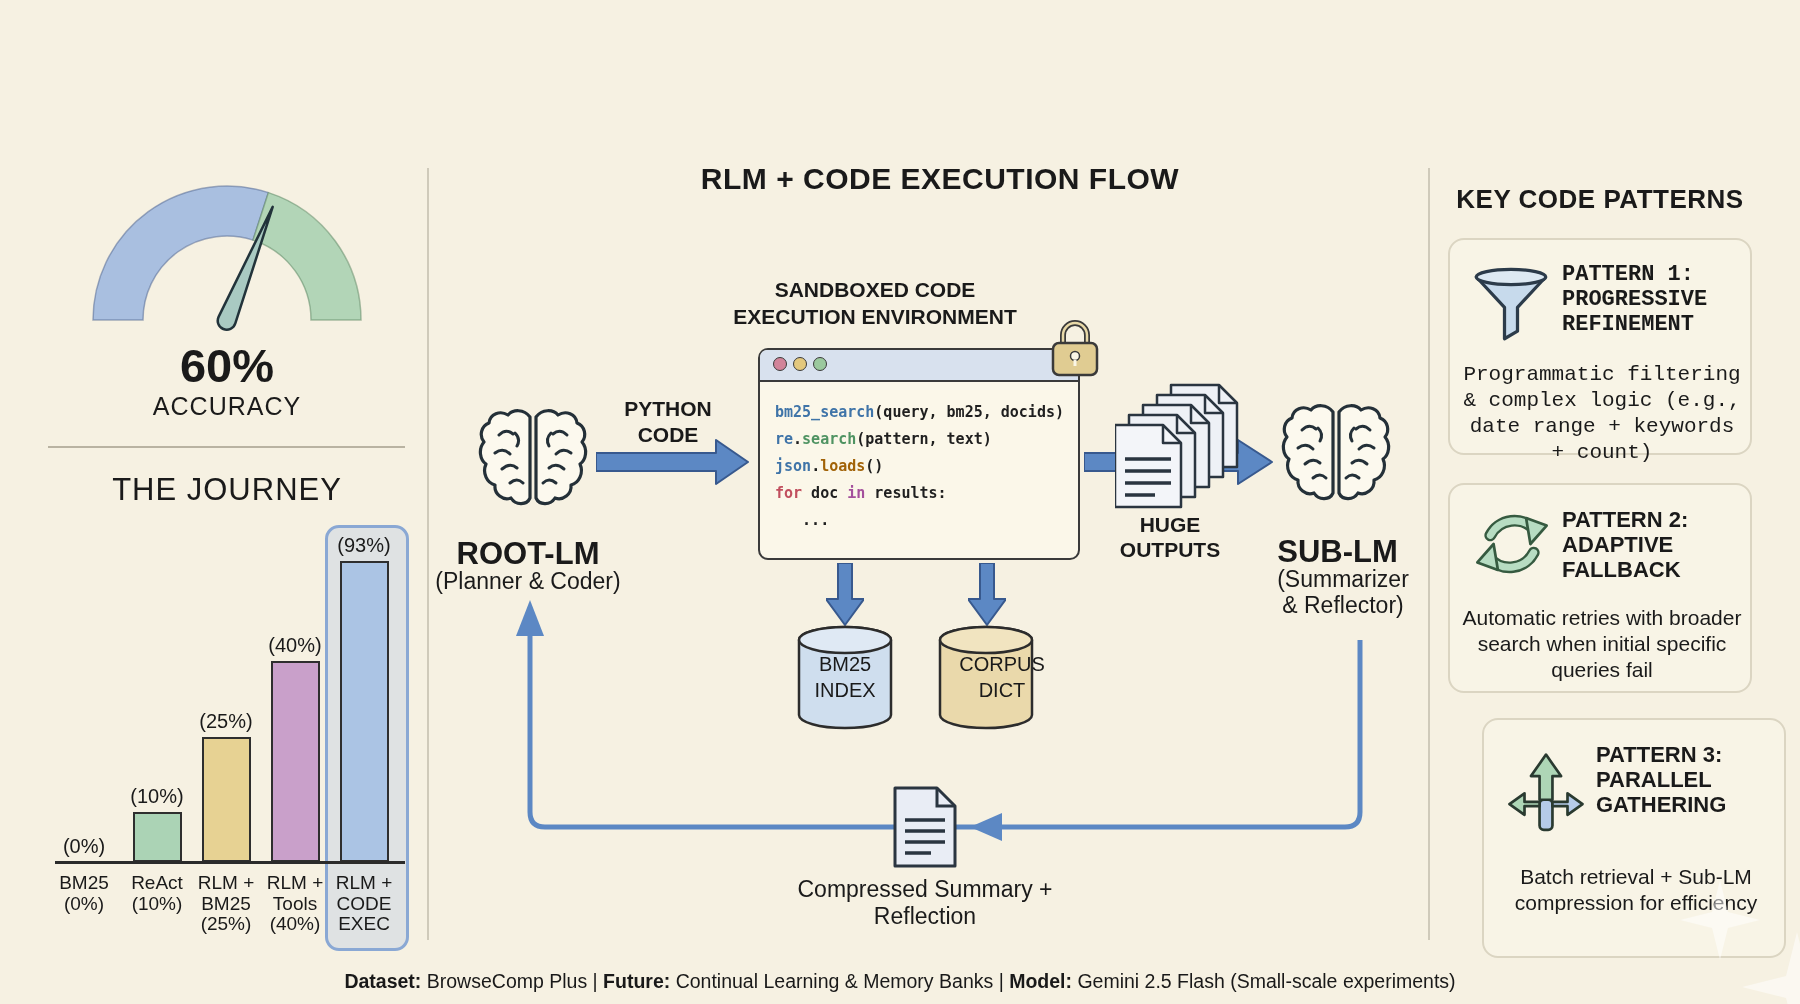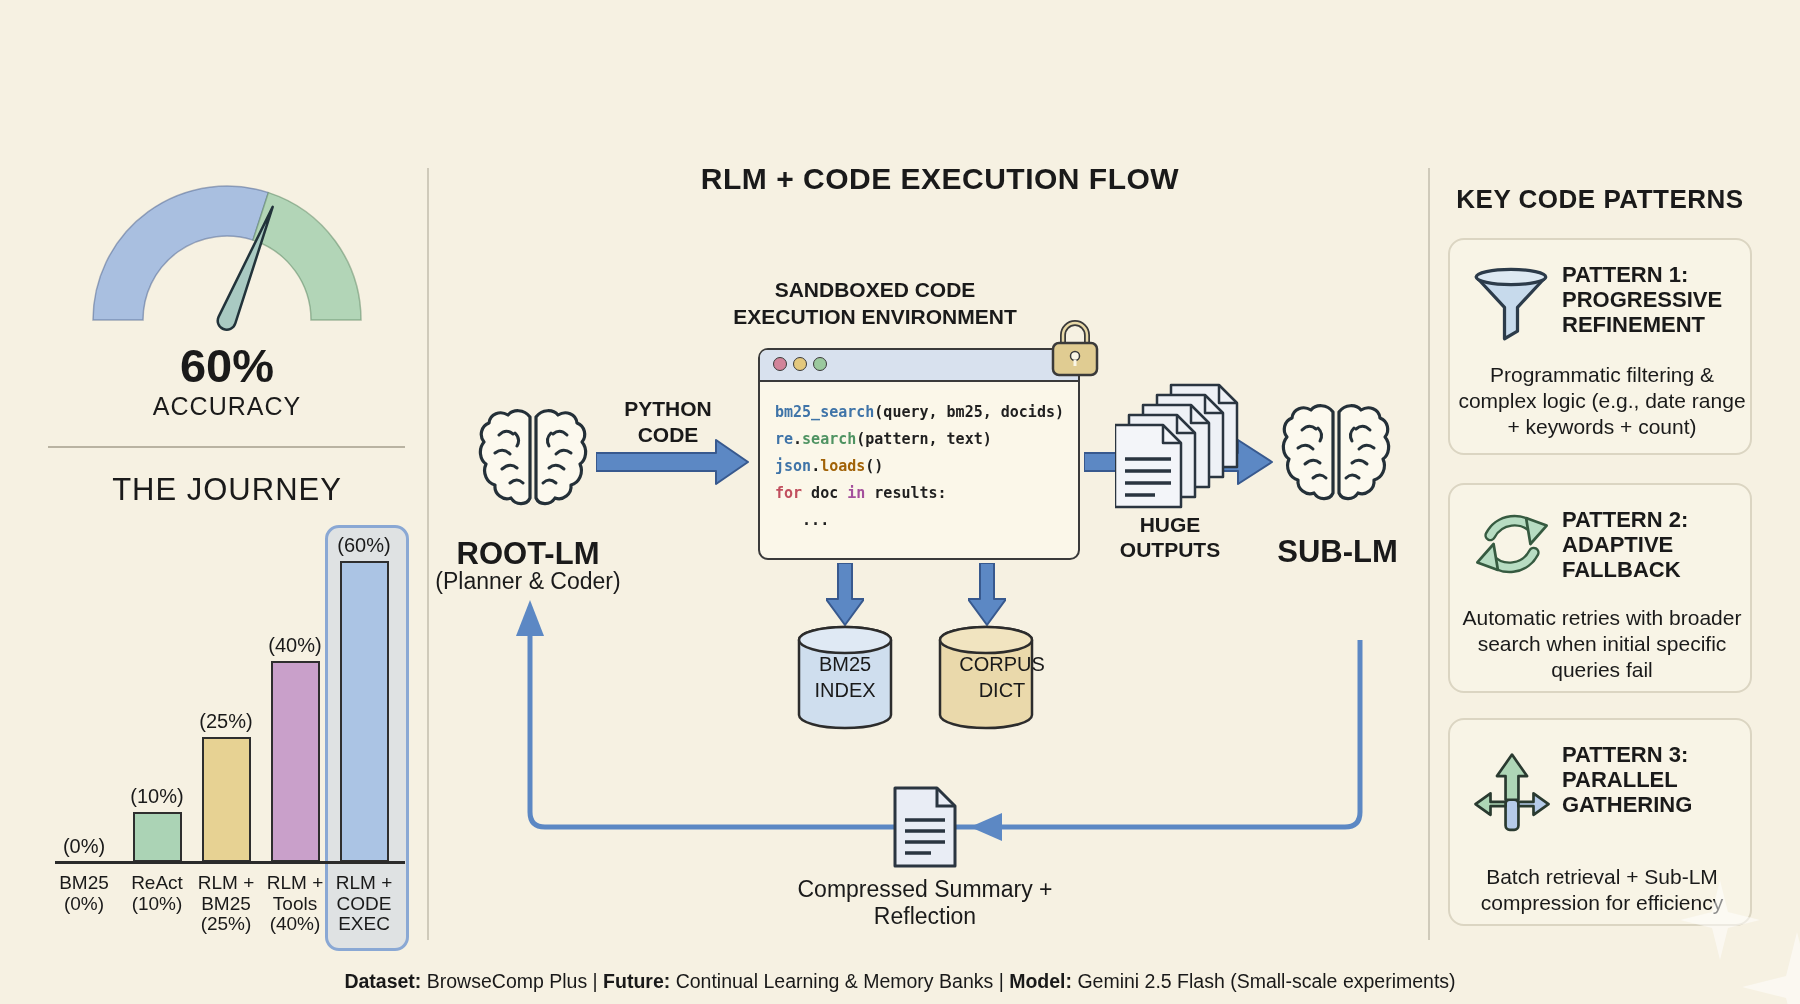--- a/index.html
+++ b/index.html
@@ -71,21 +71,21 @@
       <div class="bar" style="left: 132.5px; top: 312px; width: 49px; height: 50px; background: rgb(171, 211, 181);"></div>
       <div class="vlab" style="left: 112px; top: 285px; width: 90px;">(10%)</div>
       <div class="clab" style="left: 112px; top: 373px; width: 90px;">ReAct<br>(10%)</div>
       <div class="bar" style="left: 201.5px; top: 237px; width: 49px; height: 125px; background: rgb(231, 210, 147);"></div>
       <div class="vlab" style="left: 181px; top: 210px; width: 90px;">(25%)</div>
       <div class="clab" style="left: 181px; top: 373px; width: 90px;">RLM +<br>BM25<br>(25%)</div>
       <div class="bar" style="left: 270.5px; top: 161px; width: 49px; height: 201px; background: rgb(201, 160, 202);"></div>
       <div class="vlab" style="left: 250px; top: 134px; width: 90px;">(40%)</div>
       <div class="clab" style="left: 250px; top: 373px; width: 90px;">RLM +<br>Tools<br>(40%)</div>
       <div class="bar" style="left: 339.5px; top: 61px; width: 49px; height: 301px; background: rgb(171, 196, 228);"></div>
-      <div class="vlab" style="left: 319px; top: 34px; width: 90px;">(60%)</div>
+      <div class="vlab" style="left: 319px; top: 34px; width: 90px;">(93%)</div>
       <div class="clab" style="left: 319px; top: 373px; width: 90px;">RLM +<br>CODE<br>EXEC</div>
     </div>
 
   <div class="abs vdiv" style="left:427px;"></div>
   <div class="abs vdiv" style="left:1428px;"></div>
 
   <div class="abs ctr flow-h" style="left:445px;top:162px;width:990px;">RLM + CODE EXECUTION FLOW</div>
   <div class="abs ctr sandbox-lab" style="left:640px;top:276px;width:470px;">SANDBOXED CODE<br>EXECUTION ENVIRONMENT</div>
 
   <div class="abs window" style="left:758px;top:348px;width:322px;height:212px;">
@@ -159,20 +159,21 @@
   </svg>
   <div class="abs ctr stack-lab" style="left:1100px;top:512px;width:140px;">HUGE<br>OUTPUTS</div>
 
   <svg class="abs" style="left:1280px;top:400px;" width="112" height="110" viewBox="0 0 112 110">
     <use href="#brainhalf"></use>
     <g transform="translate(112,0) scale(-1,1)">
         <use href="#brainhalf"></use>
       </g>
   </svg>
   <div class="abs ctr node-name" style="left:1255px;top:534px;width:165px;">SUB-LM</div>
+  <div class="abs ctr node-role" style="left:1258px;top:566px;width:170px;">(Summarizer<br>&amp; Reflector)</div>
 
   <svg class="abs" style="left:826px;top:563px;" width="38" height="64" viewBox="0 0 38 64">
     <polygon points="12,0 12,36 0,36 19,62 38,36 26,36 26,0" fill="#5c88c4" stroke="#38598e" stroke-width="2" stroke-linejoin="round"></polygon>
   </svg>
   <svg class="abs" style="left:968px;top:563px;" width="38" height="64" viewBox="0 0 38 64">
     <polygon points="12,0 12,36 0,36 19,62 38,36 26,36 26,0" fill="#5c88c4" stroke="#38598e" stroke-width="2" stroke-linejoin="round"></polygon>
   </svg>
 
   <svg class="abs" style="left:797px;top:624px;" width="96" height="106" viewBox="0 0 96 106">
     <path d="M2,16 A46,13 0 0 1 94,16 L94,91 A46,13 0 0 1 2,91 Z" fill="#cfdeee" stroke="#2c2c2c" stroke-width="2.5"></path>
@@ -193,21 +194,21 @@
 
   <svg class="abs" style="left:893px;top:786px;" width="64" height="82" viewBox="0 0 64 82">
     <path d="M2,2 H44 L62,20 V80 H2 Z" fill="#e9edf5" stroke="#2a3540" stroke-width="3" stroke-linejoin="round"></path>
     <path d="M44,2 V20 H62" fill="none" stroke="#2a3540" stroke-width="3"></path>
     <path d="M12,34 H52 M12,45 H52 M12,56 H52 M12,67 H38" stroke="#2a3540" stroke-width="3.5"></path>
   </svg>
   <div class="abs ctr loop-lab" style="left:750px;top:876px;width:350px;">Compressed Summary + Reflection</div>
 
   <div class="abs ctr pat-h" style="left:1448px;top:184px;width:304px;">KEY CODE PATTERNS</div>
 
-  <div class="card" style="top:238px;height:217px;">
+  <div class="card" style="top:238px;height:217px;font-family:Liberation Mono, monospace;">
     <svg class="abs" style="left:22px;top:24px;" width="78" height="78" viewBox="0 0 72 72">
       <path d="M4,12 L68,12 L42,40 L42,62 L30,69 L30,40 Z" fill="#c7daec" stroke="#2c3b4a" stroke-width="3" stroke-linejoin="round"></path>
       <ellipse cx="36" cy="12" rx="32" ry="7" fill="#dde9f3" stroke="#2c3b4a" stroke-width="3"></ellipse>
     </svg>
     <div class="card-title">PATTERN 1:<br>PROGRESSIVE<br>REFINEMENT</div>
     <div class="card-desc" style="top:122px;">Programmatic filtering &amp; complex logic (e.g., date range + keywords + count)</div>
   </div>
 
   <div class="card" style="top:483px;height:210px;">
     <svg class="abs" style="left:22px;top:20px;" width="80" height="78" viewBox="0 0 72 72">
@@ -215,21 +216,21 @@
       <path d="M16,28 A25,25 0 0 1 57,23" fill="none" stroke="#b7dcc2" stroke-width="6.5" stroke-linecap="round"></path>
       <polygon points="49,12 68,19 53,36" fill="#b7dcc2" stroke="#365a40" stroke-width="2.5" stroke-linejoin="round"></polygon>
       <path d="M56,44 A25,25 0 0 1 15,49" fill="none" stroke="#365a40" stroke-width="11" stroke-linecap="round"></path>
       <path d="M56,44 A25,25 0 0 1 15,49" fill="none" stroke="#b7dcc2" stroke-width="6.5" stroke-linecap="round"></path>
       <polygon points="23,60 4,53 19,36" fill="#b7dcc2" stroke="#365a40" stroke-width="2.5" stroke-linejoin="round"></polygon>
     </svg>
     <div class="card-title">PATTERN 2:<br>ADAPTIVE<br>FALLBACK</div>
     <div class="card-desc" style="top:120px;">Automatic retries with broader search when initial specific queries fail</div>
   </div>
 
-  <div class="card" style="top:718px;height:208px;">
+  <div class="card" style="top:718px;height:240px;margin-left:34px;">
     <svg class="abs" style="left:22px;top:26px;" width="80" height="86" viewBox="0 0 72 80">
       <rect x="30" y="50" width="12" height="28" rx="4" fill="#b5cbe9" stroke="#2a3a30" stroke-width="2.5"></rect>
       <polygon points="30,52 16,52 16,44 2,54 16,64 16,56 30,56" fill="#aed6b6" stroke="#2a3a30" stroke-width="2.5" stroke-linejoin="round"></polygon>
       <polygon points="42,52 56,52 56,44 70,54 56,64 56,56 42,56" fill="#b5cbe9" stroke="#2a3a30" stroke-width="2.5" stroke-linejoin="round"></polygon>
       <polygon points="30,50 30,28 22,28 36,8 50,28 42,28 42,50" fill="#aed6b6" stroke="#2a3a30" stroke-width="2.5" stroke-linejoin="round"></polygon>
     </svg>
     <div class="card-title">PATTERN 3:<br>PARALLEL<br>GATHERING</div>
     <div class="card-desc" style="top:144px;">Batch retrieval + Sub-LM compression for efficiency</div>
   </div>
 

